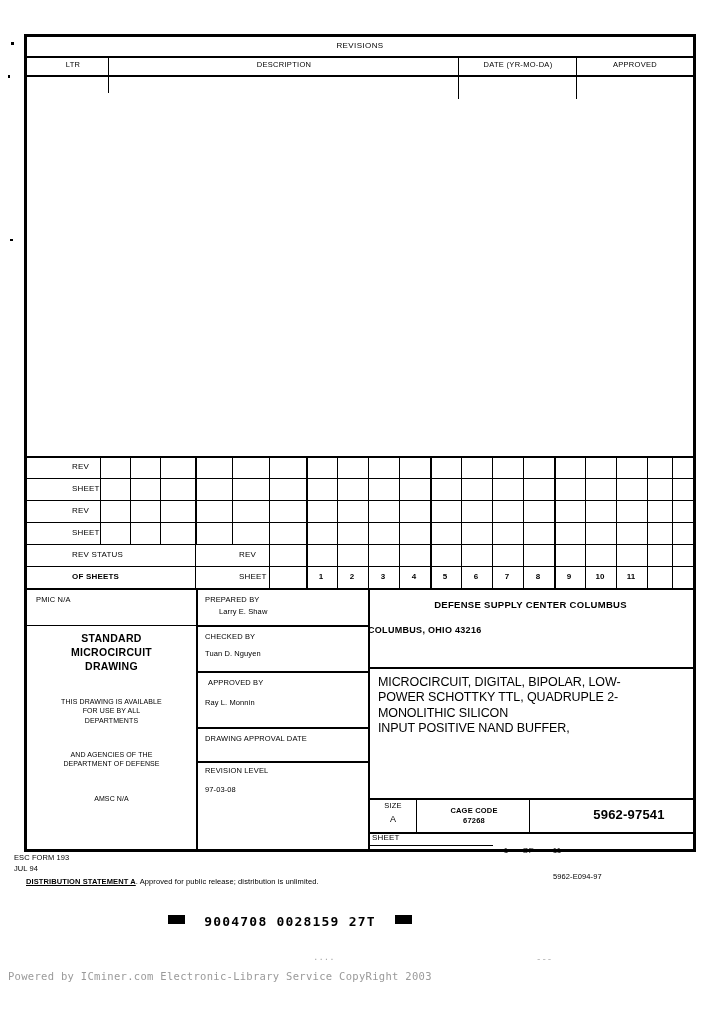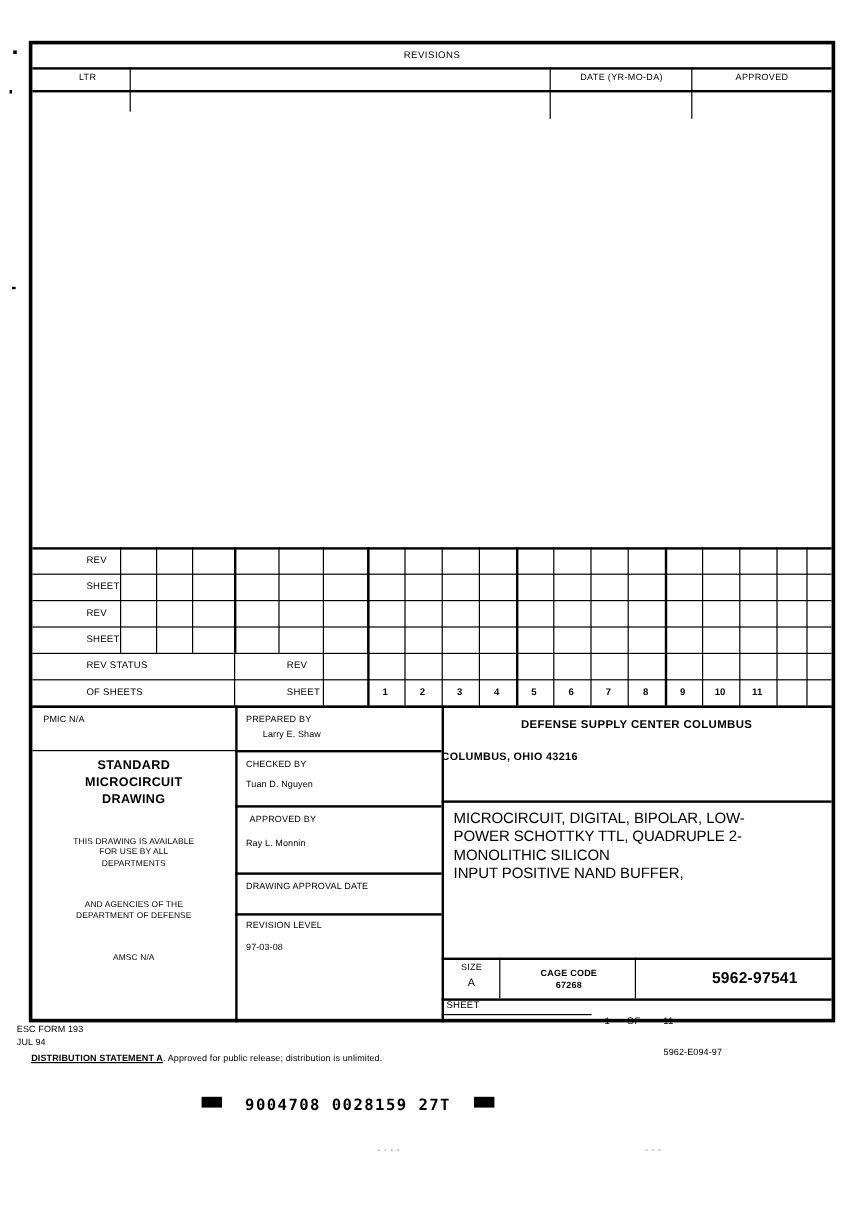--- a/index.html
+++ b/index.html
@@ -209,20 +209,21 @@
 
   <div id="drawing-frame">
 
     <div id="rev-title">REVISIONS</div>
 
     <div class="hline thick" style="left:0;top:19px;width:666px;"></div>
 
     <div class="hline thick" style="left:0;top:38px;width:666px;"></div>
 
     <div class="rev-col-head" style="left:10px;width:72px;">LTR</div>
+    <div class="rev-col-head" style="left:82px;width:350px;">DESCRIPTION</div>
     <div class="rev-col-head" style="left:432px;width:118px;">DATE (YR-MO-DA)</div>
     <div class="rev-col-head" style="left:550px;width:116px;">APPROVED</div>
 
     <div class="vline" style="left:81px;top:19px;height:19px;"></div>
     <div class="vline" style="left:431px;top:19px;height:19px;"></div>
     <div class="vline" style="left:549px;top:19px;height:19px;"></div>
 
     <div class="vline" style="left:81px;top:38px;height:18px;"></div>
     <div class="vline" style="left:431px;top:38px;height:24px;"></div>
     <div class="vline" style="left:549px;top:38px;height:24px;"></div>
@@ -236,21 +237,21 @@
       <div class="hline" style="left:0;top:88px;width:666px;"></div>
       <div class="hline" style="left:0;top:110px;width:666px;"></div>
       <div class="hline thick" style="left:0;top:132px;width:666px;"></div>
 
       <div class="rs-row-label" style="left:9px;top:6px;">REV</div>
       <div class="rs-row-label" style="left:9px;top:28px;">SHEET</div>
       <div class="rs-row-label" style="left:9px;top:50px;">REV</div>
       <div class="rs-row-label" style="left:9px;top:72px;">SHEET</div>
 
       <div class="rs-row-label" style="left:9px;top:94px;">REV STATUS</div>
-      <div class="rs-row-label" style="left:9px;top:116px;">OF SHEETS</div>
+      <div class="rs-row-label" style="left:9px;top:116px;font-weight:bold;">OF SHEETS</div>
 
       <div class="rs-row-label" style="left:176px;top:94px;">REV</div>
       <div class="rs-row-label" style="left:176px;top:116px;">SHEET</div>
 
       <div class="vline" style="left:73px;top:0;height:88px;"></div>
 
       <div class="vline" style="left:168px;top:88px;height:44px;"></div>
       <div class="vline" style="left:242px;top:88px;height:44px;"></div>
 
       <div class="vline" style="left:103px;top:0;height:88px;"></div>
@@ -377,14 +378,15 @@
 
   <div id="ocr-line">
     <span class="blk"></span>
     <span style="margin:0 10px;">9004708 0028159 27T</span>
     <span class="blk"></span>
   </div>
 
   <div class="dots-a" style="left:313px;top:952px;">....</div>
   <div class="dots-b" style="left:536px;top:954px;">---</div>
 
+  <div id="watermark">Powered by ICminer.com Electronic-Library Service CopyRight 2003</div>
 
 </div>
 
 </body></html>

